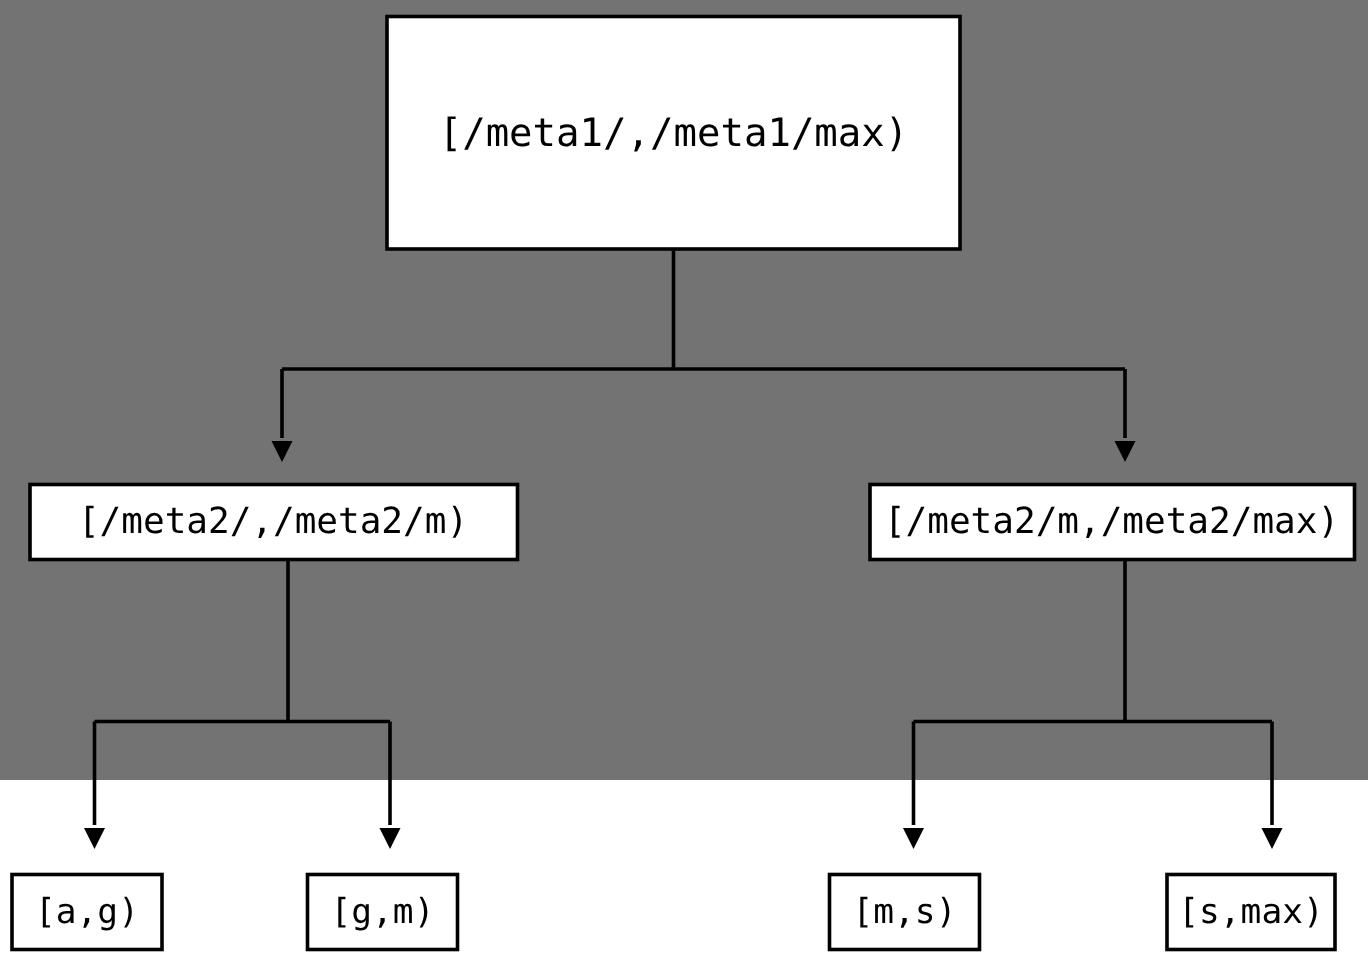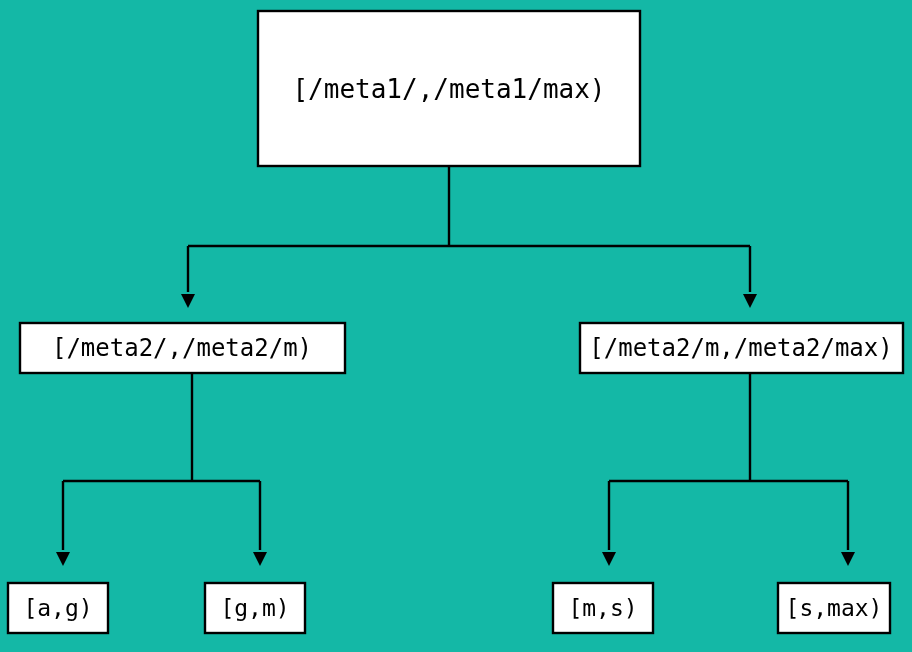--- a/index.html
+++ b/index.html
@@ -9,22 +9,22 @@
   }
   body {
     width: 912px;
     height: 652px;
     overflow: hidden;
     font-family: "DejaVu Sans Mono", "Liberation Mono", monospace;
   }
   #diagram-root {
     position: relative;
     width: 912px;
-    height: 652px;
-    background: #14b8a6;
+    height: 520px;
+    background: #737373;
   }
   svg#tree-canvas {
     position: absolute;
     top: 0;
     left: 0;
     width: 912px;
     height: 652px;
     display: block;
   }
   .node-box {

